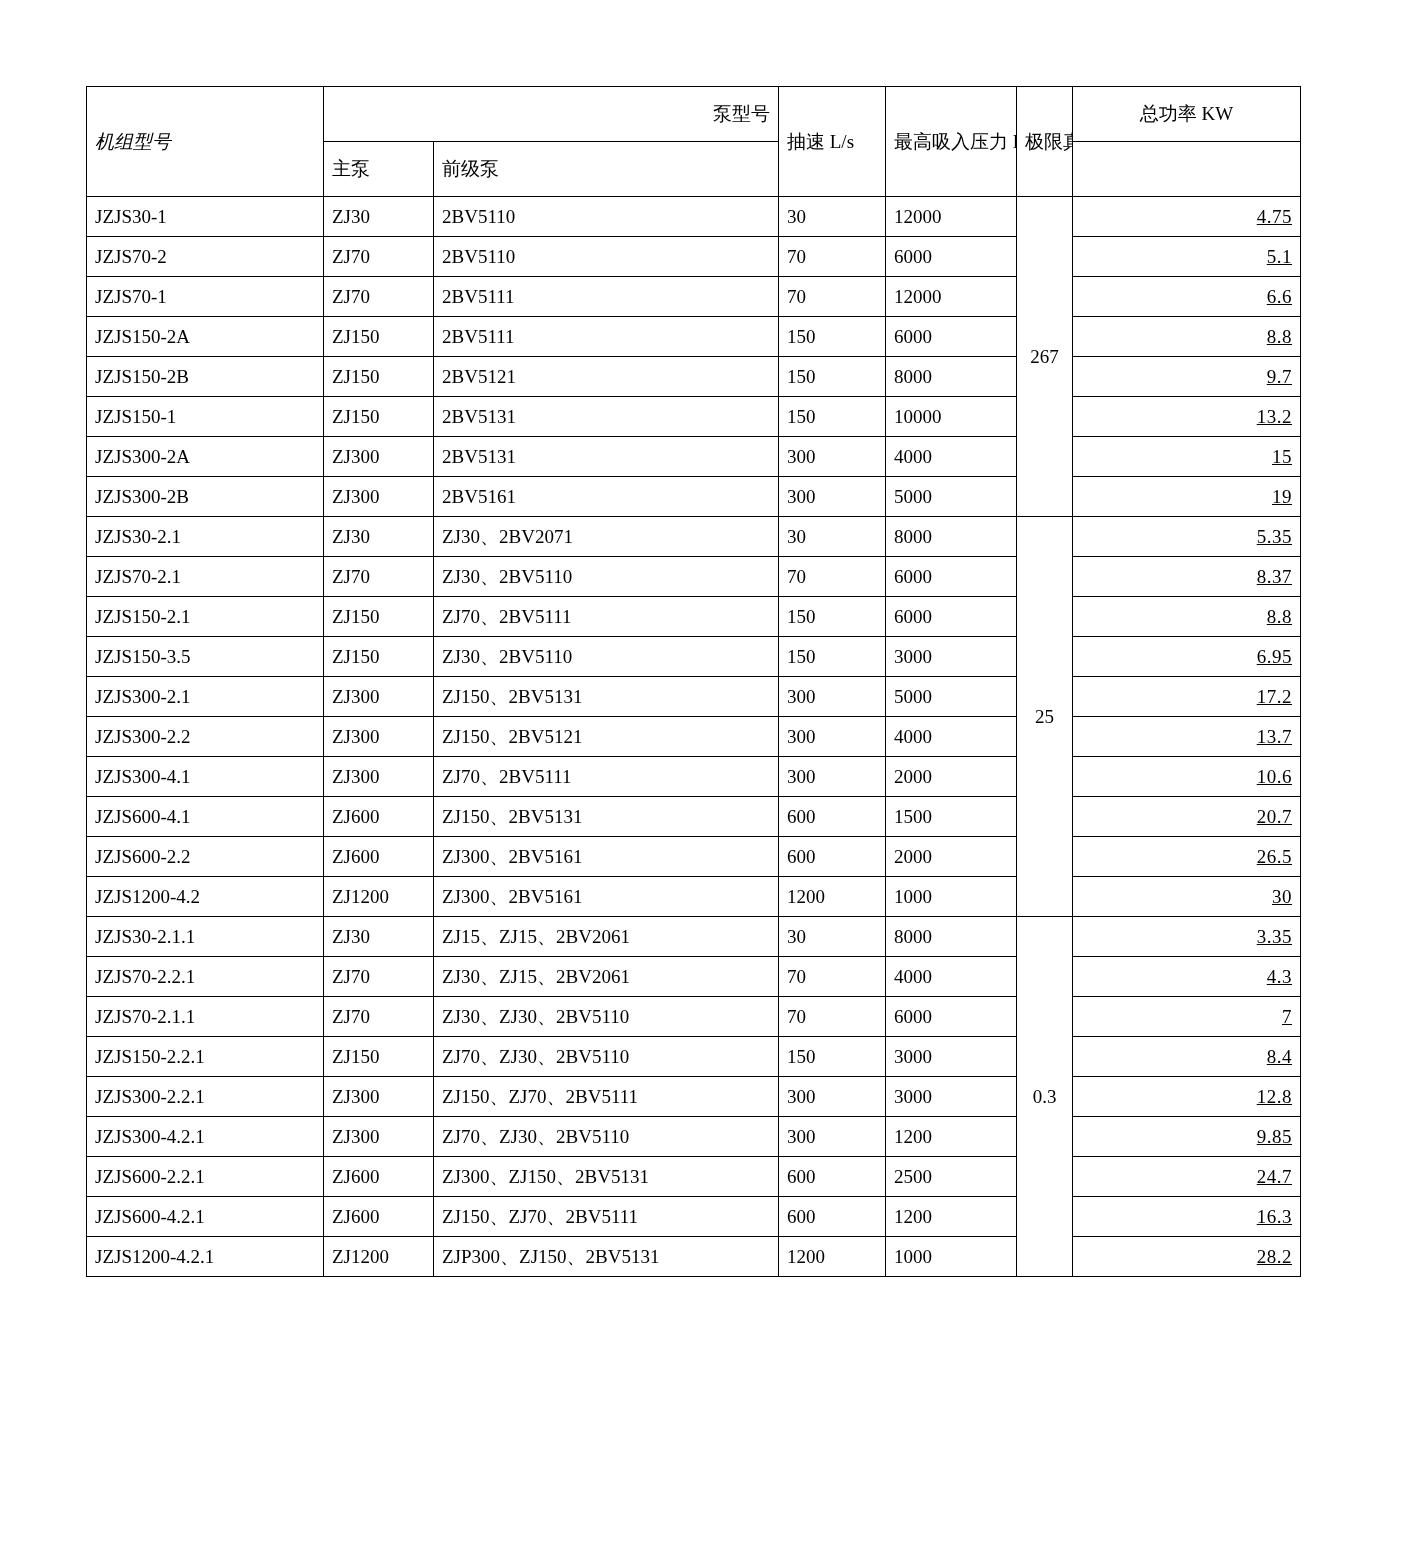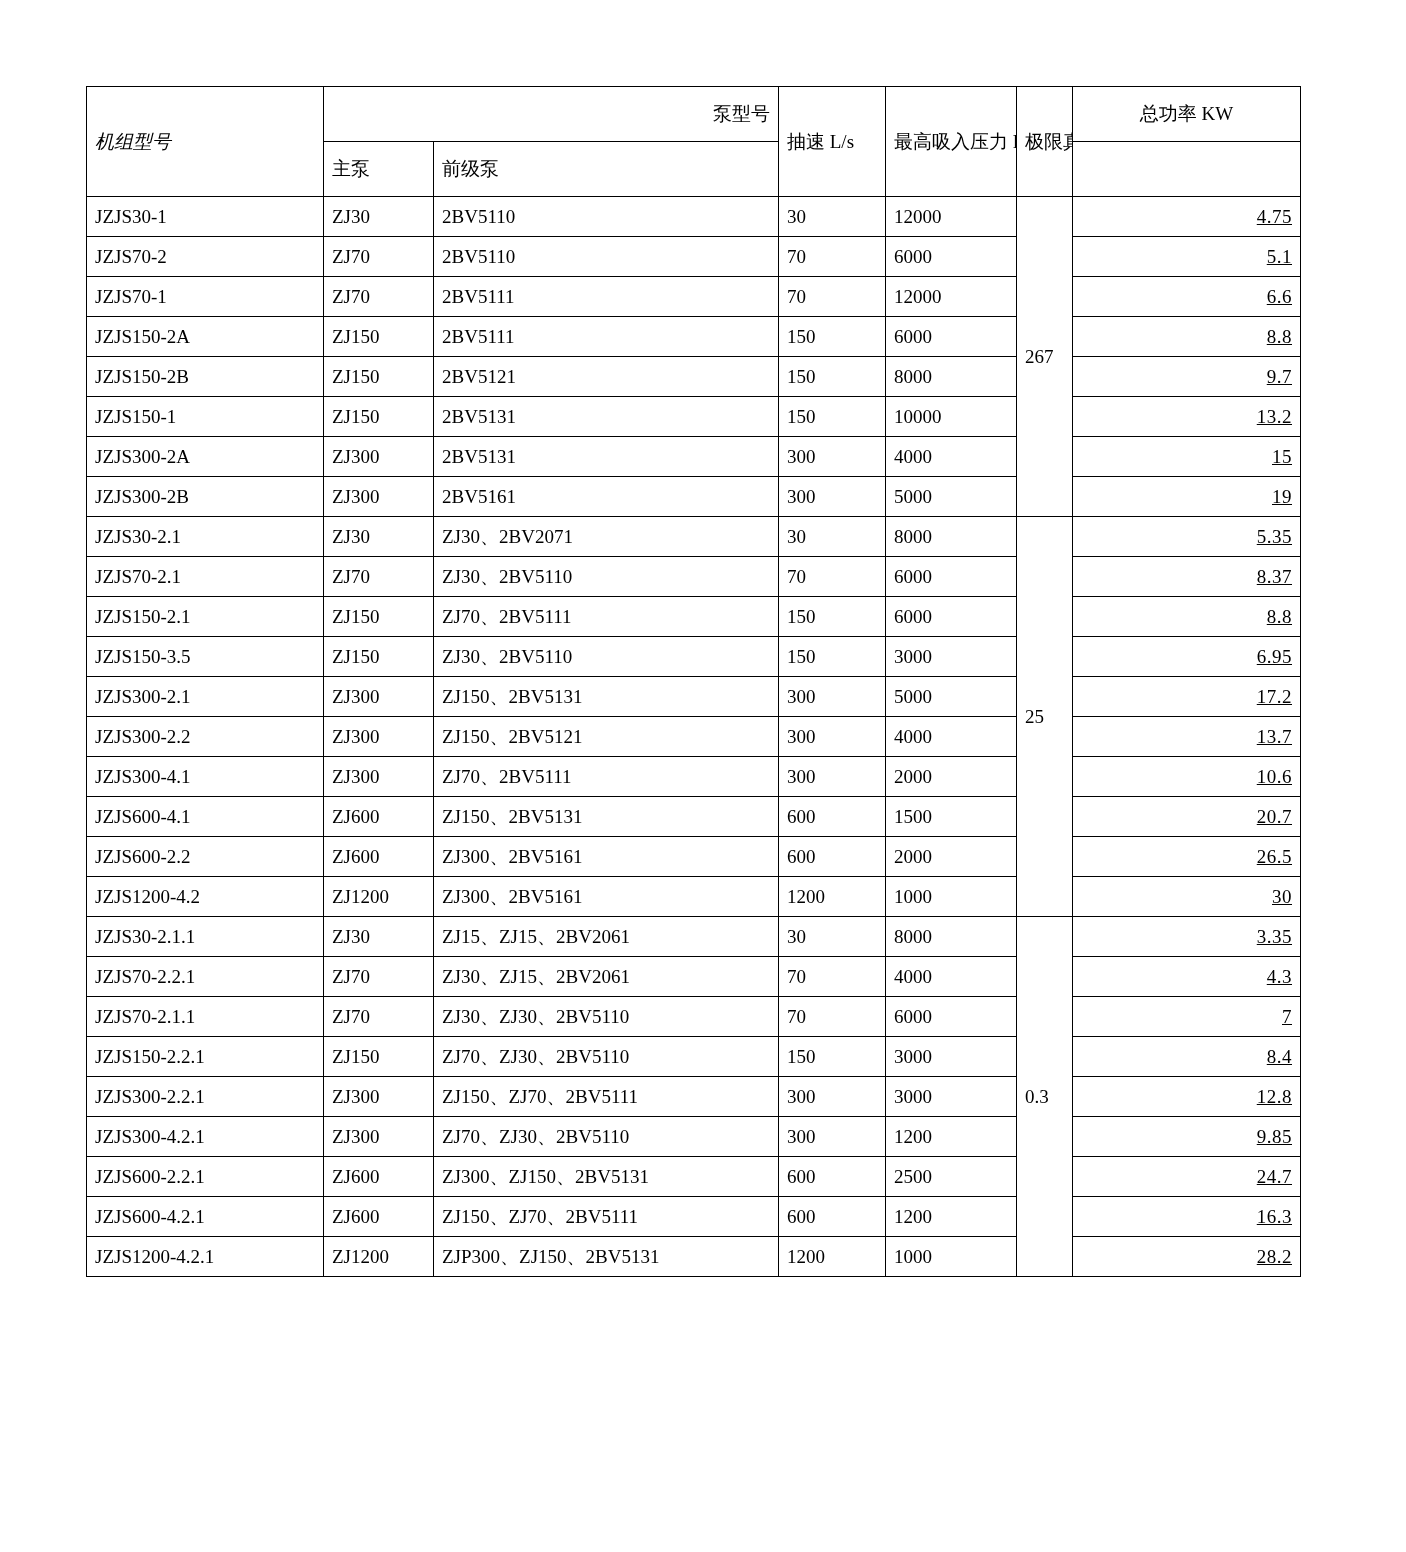--- a/index.html
+++ b/index.html
@@ -80,21 +80,21 @@
     padding-top: 8px;
   }
   td.body-cell {
     height: 31px;
   }
   td.center {
     text-align: right;
     text-decoration: underline;
   }
   td.vac-cell {
-    text-align: left;
+    text-align: center;
     padding-left: 2px;
     padding-right: 2px;
     font-size: 19px;
     vertical-align: middle;
   }
   .letterspace {
     letter-spacing: 0.5px;
   }
 </style>
 </head>

